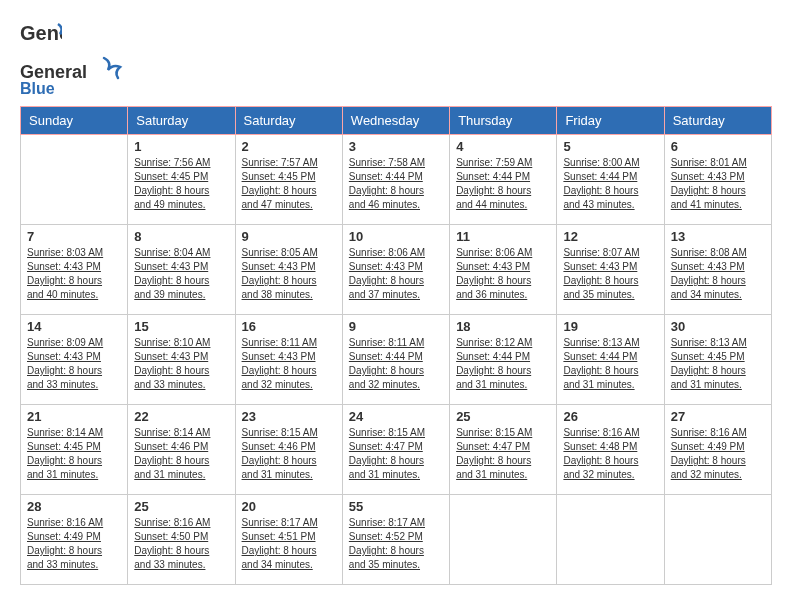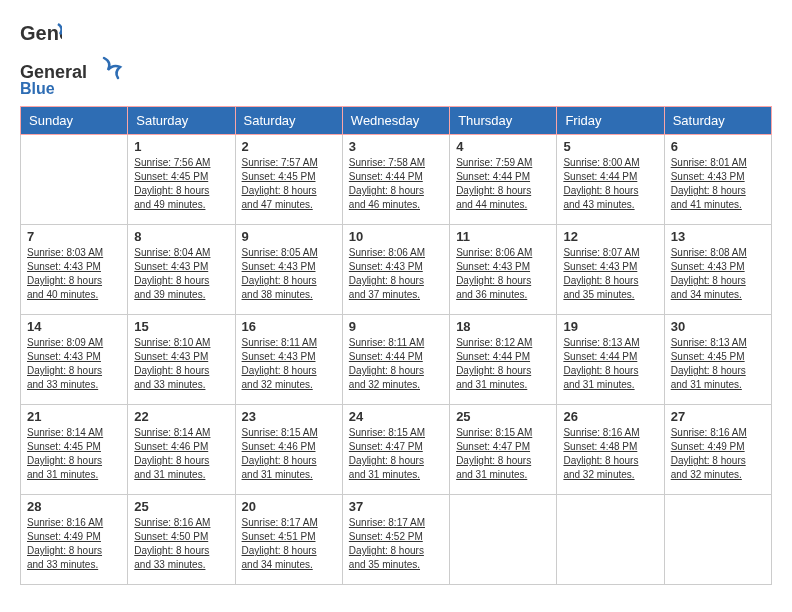--- a/index.html
+++ b/index.html
@@ -241,21 +241,21 @@
         </td>
         <td>
           <span class="day-num">25</span>
           <div class="day-info">Sunrise: 8:16 AM<br>Sunset: 4:50 PM<br>Daylight: 8 hours<br>and 33 minutes.</div>
         </td>
         <td>
           <span class="day-num">20</span>
           <div class="day-info">Sunrise: 8:17 AM<br>Sunset: 4:51 PM<br>Daylight: 8 hours<br>and 34 minutes.</div>
         </td>
         <td>
-          <span class="day-num">37</span>
+          <span class="day-num">55</span>
           <div class="day-info">Sunrise: 8:17 AM<br>Sunset: 4:52 PM<br>Daylight: 8 hours<br>and 35 minutes.</div>
         </td>
         <td class="empty-cell"></td>
         <td class="empty-cell"></td>
         <td class="empty-cell"></td>
       </tr>
     </tbody>
 </table>
 
 </body></html>

